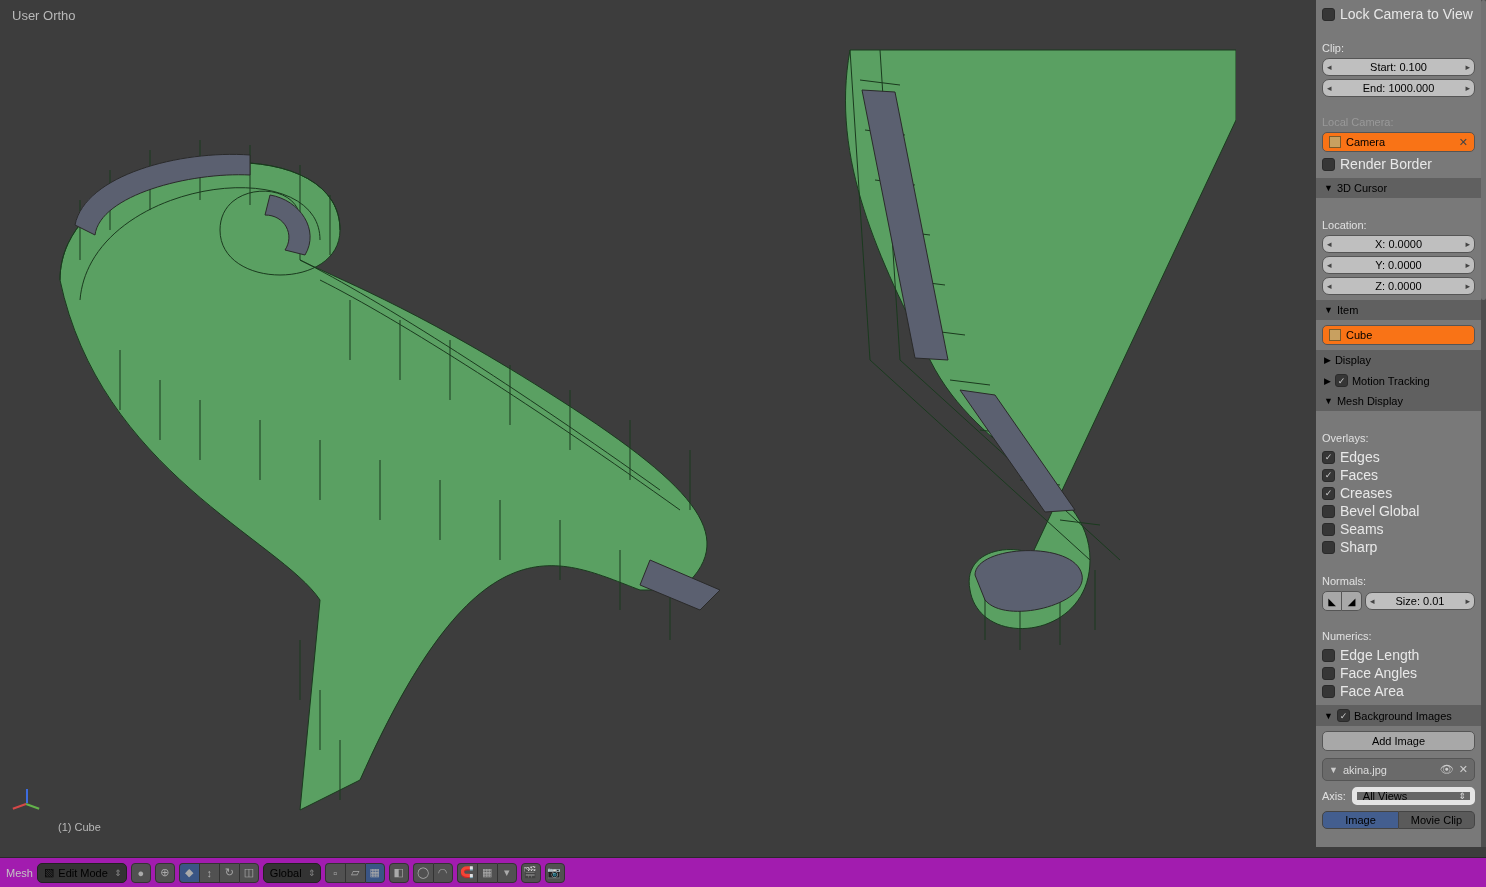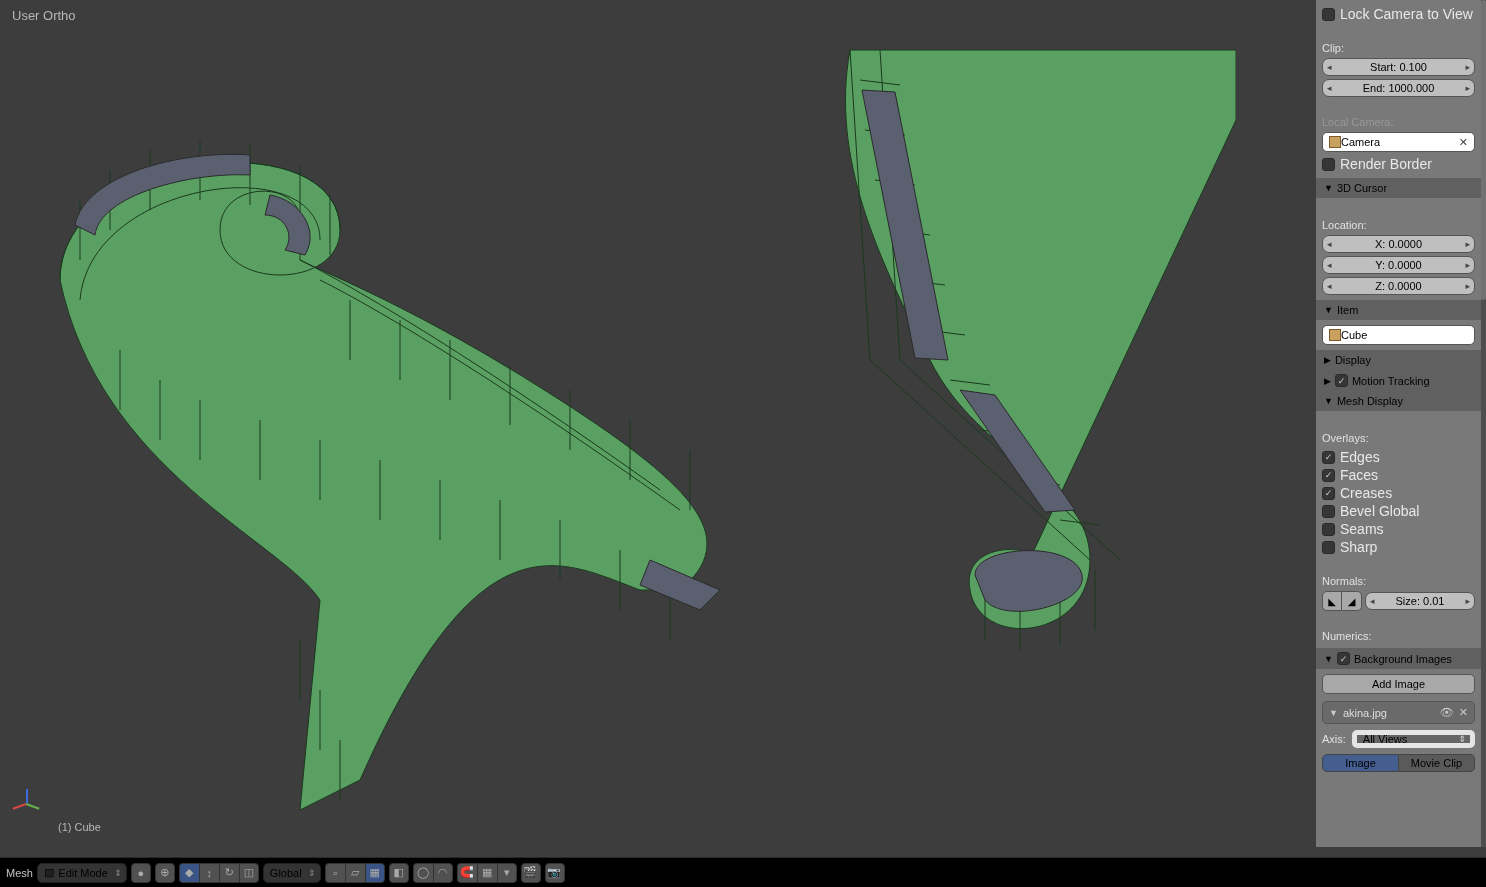--- a/index.html
+++ b/index.html
@@ -24,21 +24,21 @@
   .chk-box{width:13px;height:13px;background:#363636;border-radius:3px;border:1px solid #2a2a2a;display:flex;align-items:center;justify-content:center;}
   .chk-box.on::after{content:"✓";color:#ccc;font-size:9px;}
   .chk-label{color:#e8e8e8;font-size:14px;}
   
   .section-label{color:#e0e0e0;font-size:11px;margin:16px 0 1px;}
   
   .num-field{display:flex;align-items:center;background:#bfbfbf;border:1px solid #555;border-radius:7px;height:18px;padding:0 4px;color:#000;position:relative;}
   .num-field .left-arr,.num-field .right-arr{font-size:9px;color:#444;cursor:pointer;}
   .num-field .content{flex:1;text-align:center;font-size:11px;}
   
-  .text-field{display:flex;align-items:center;background:#ffffff;border:1px solid #555;border-radius:5px;height:20px;padding:0 6px;}
+  .text-field{display:flex;align-items:center;background:#f97316;border:1px solid #555;border-radius:5px;height:20px;padding:0 6px;gap:5px;}
   .text-field .cube-icon{width:12px;height:12px;background:#c8a060;border:1px solid #7a5a2a;}
   .text-field .x-btn{margin-left:auto;color:#444;font-size:11px;cursor:pointer;}
   
   .btn{background:#a8a8a8;border:1px solid #555;border-radius:5px;height:20px;display:flex;align-items:center;justify-content:center;font-size:11px;cursor:pointer;}
   
   .icon-btn-pair{display:flex;gap:0;}
   .icon-btn{width:20px;height:20px;background:#a8a8a8;border:1px solid #555;display:flex;align-items:center;justify-content:center;font-size:10px;}
   .icon-btn:first-child{border-radius:5px 0 0 5px;}
   .icon-btn:last-child{border-radius:0 5px 5px 0;border-left:none;}
   
@@ -48,21 +48,21 @@
   
   .dropdown{background:#666;border:5px solid #e5e5e5;border-radius:5px;height:18px;display:flex;align-items:center;padding:0 6px;color:#ddd;position:relative;}
   .dropdown::after{content:"⇕";position:absolute;right:4px;font-size:9px;}
   
   .tab-row{display:flex;gap:0;margin-top:3px;}
   .tab{flex:1;background:#5a5a5a;border:1px solid #444;height:18px;display:flex;align-items:center;justify-content:center;color:#ccc;font-size:10px;}
   .tab.active{background:#435e8f;color:#fff;}
   .tab:first-child{border-radius:5px 0 0 5px;text-align:center;}
   .tab:last-child{border-radius:0 5px 5px 0;border-left:none;}
   
-  .bottom-bar{position:absolute;left:0;bottom:0;width:1486px;height:30px;background:#000000;display:flex;align-items:center;padding:0 6px;gap:4px;border-top:1px solid #2a2a2a;}
+  .bottom-bar{position:absolute;left:0;bottom:0;width:1486px;height:30px;background:#a21caf;display:flex;align-items:center;padding:0 6px;gap:4px;border-top:1px solid #2a2a2a;}
   .bb-text{color:#c4c4c4;font-size:11px;}
   .bb-dropdown{background:#333;border:1px solid #222;border-radius:5px;height:20px;display:flex;align-items:center;padding:0 18px 0 6px;color:#c4c4c4;position:relative;gap:4px;}
   .bb-dropdown::after{content:"⇕";position:absolute;right:4px;font-size:9px;color:#888;}
   .bb-icon{width:20px;height:20px;background:#515151;border:1px solid #333;border-radius:4px;display:flex;align-items:center;justify-content:center;color:#aaa;font-size:11px;}
   .bb-icon.active{background:#3a5585;}
   .bb-group{display:flex;gap:0;}
   .bb-group .bb-icon{border-radius:0;border-right:none;}
   .bb-group .bb-icon:first-child{border-radius:4px 0 0 4px;}
   .bb-group .bb-icon:last-child{border-radius:0 4px 4px 0;border-right:1px solid #333;}
 </style>
@@ -264,20 +264,34 @@
         <div class="icon-btn">◣</div>
         <div class="icon-btn">◢</div>
       </div>
       <div class="num-field" style="flex:1">
           <span class="left-arr">◂</span>
           <span class="content">Size: 0.01</span>
           <span class="right-arr">▸</span>
         </div>
     </div>
     <div class="section-label">Numerics:</div>
+    <div id="numerics-container">
+        <div class="chk">
+          <div class="chk-box"></div>
+          <span class="chk-label">Edge Length</span>
+        </div>
+        <div class="chk">
+          <div class="chk-box"></div>
+          <span class="chk-label">Face Angles</span>
+        </div>
+        <div class="chk">
+          <div class="chk-box"></div>
+          <span class="chk-label">Face Area</span>
+        </div>
+      </div>
   </div>
 
   <div class="panel-header">
       <span class="tri">▼</span>
       <div class="chk-box on" style="margin:0"></div>
       <span>Background Images</span>
     </div>
   <div class="panel-body">
     <div class="btn">
         <span>Add Image</span>

